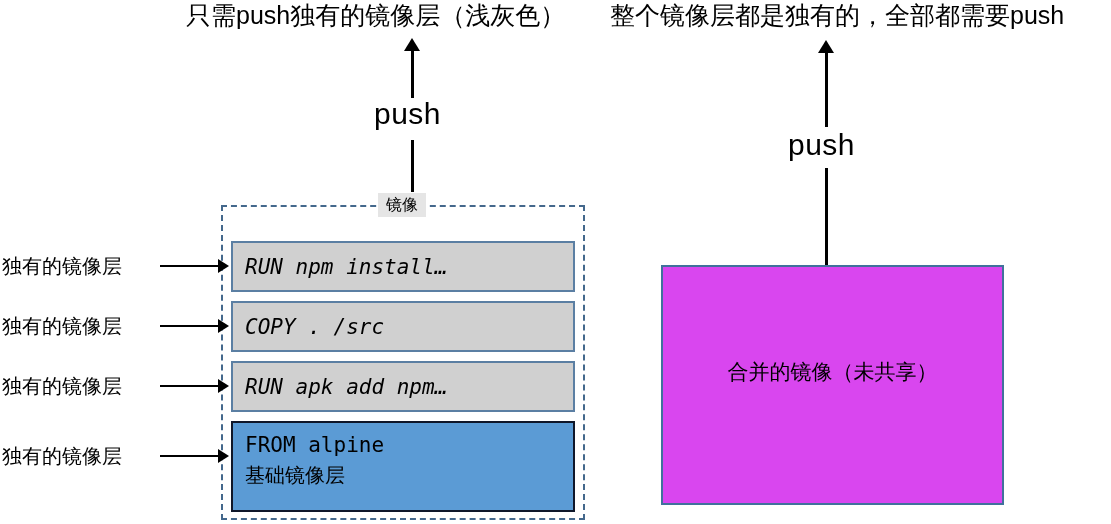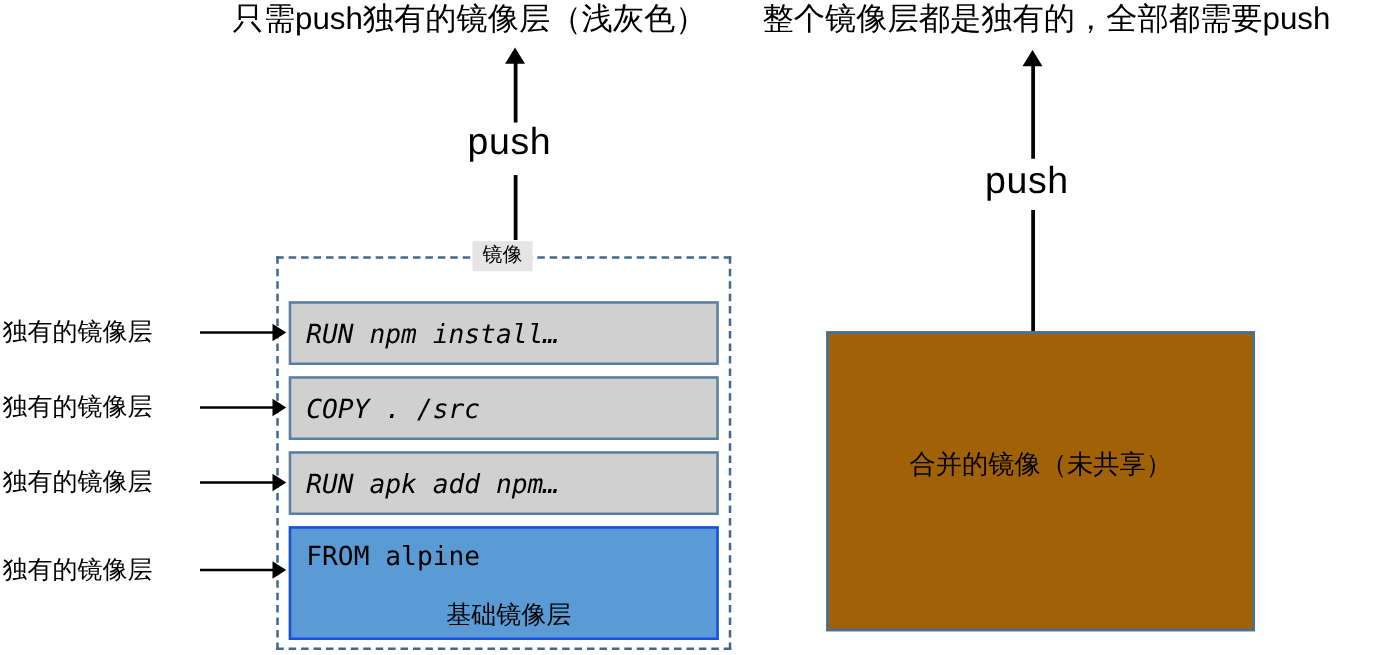--- a/index.html
+++ b/index.html
@@ -94,31 +94,31 @@
     line-height: 24px;
     white-space: nowrap;
     color: #000;
   }
   #layer-0 { top: 241px; }
   #layer-1 { top: 301px; }
   #layer-2 { top: 361px; }
 
   #layer-base {
     box-sizing: border-box;
-    border: 2px solid #1d4ed8;
+    border: 2px solid #0f172a;
     background: #5b9bd5;
     left: 231px; top: 421px;
     width: 344px; height: 91px;
     padding: 10px 0 0 12px;
   }
   #layer-base-caption {
-    margin-top: 23px;
+    margin-top: 6px;
     font-size: 20px;
     line-height: 24px;
-    text-align: center;
+    text-align: left;
     padding-right: 4px;
     white-space: nowrap;
   }
 
   
   .side-label {
     font-size: 20px;
     line-height: 24px;
     white-space: nowrap;
     left: 2px;
@@ -145,21 +145,21 @@
   #side-label-3 { top: 444px; }
   #side-arrow-0 { left: 160px; top: 259px; }
   #side-arrow-1 { left: 160px; top: 319px; }
   #side-arrow-2 { left: 160px; top: 379px; }
   #side-arrow-3 { left: 160px; top: 449px; }
 
   
   #merged-box {
     box-sizing: border-box;
     border: 2px solid #41719c;
-    background: #a16207;
+    background: #d946ef;
     left: 661px; top: 265px;
     width: 343px; height: 240px;
     display: flex;
     align-items: center;
     justify-content: center;
   }
   #merged-box-label {
     font-size: 21px;
     line-height: 26px;
     white-space: nowrap;

